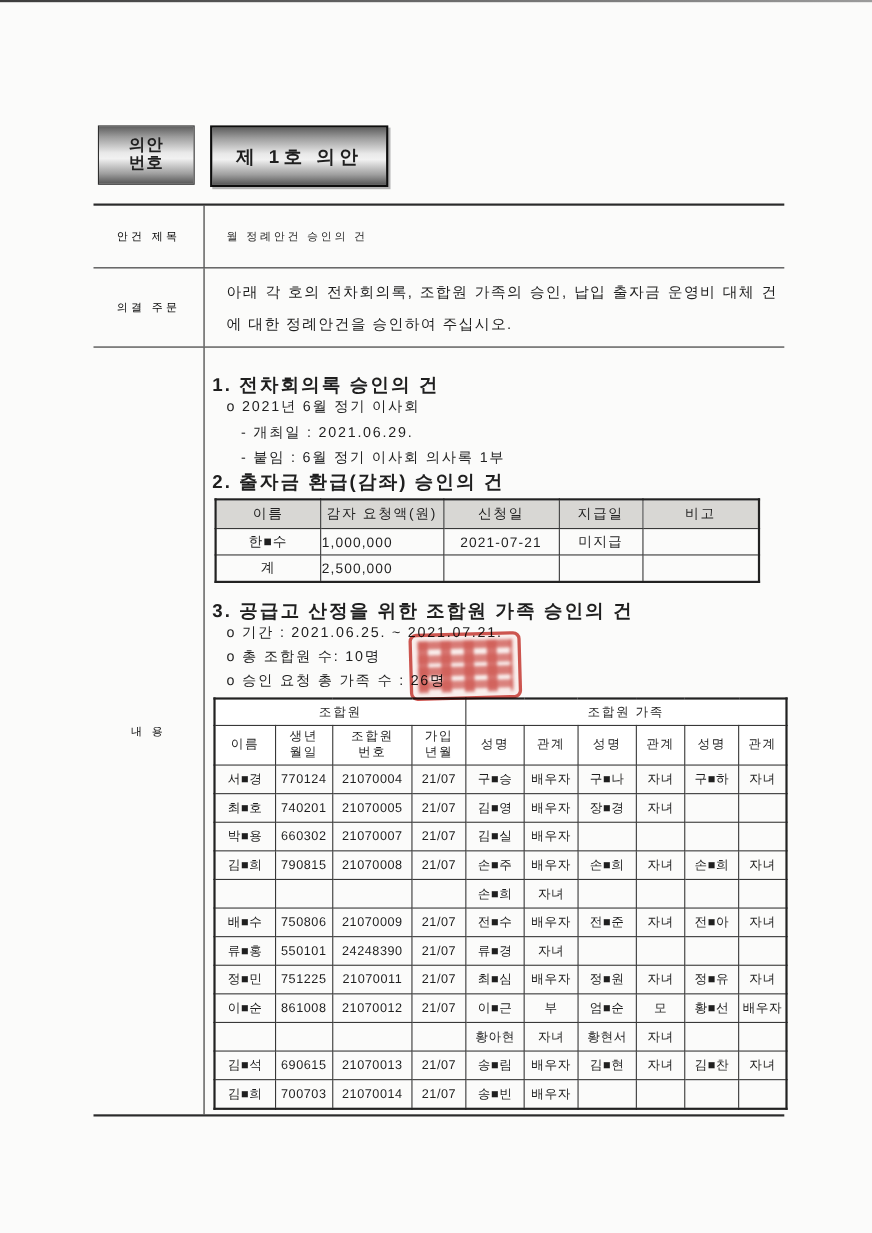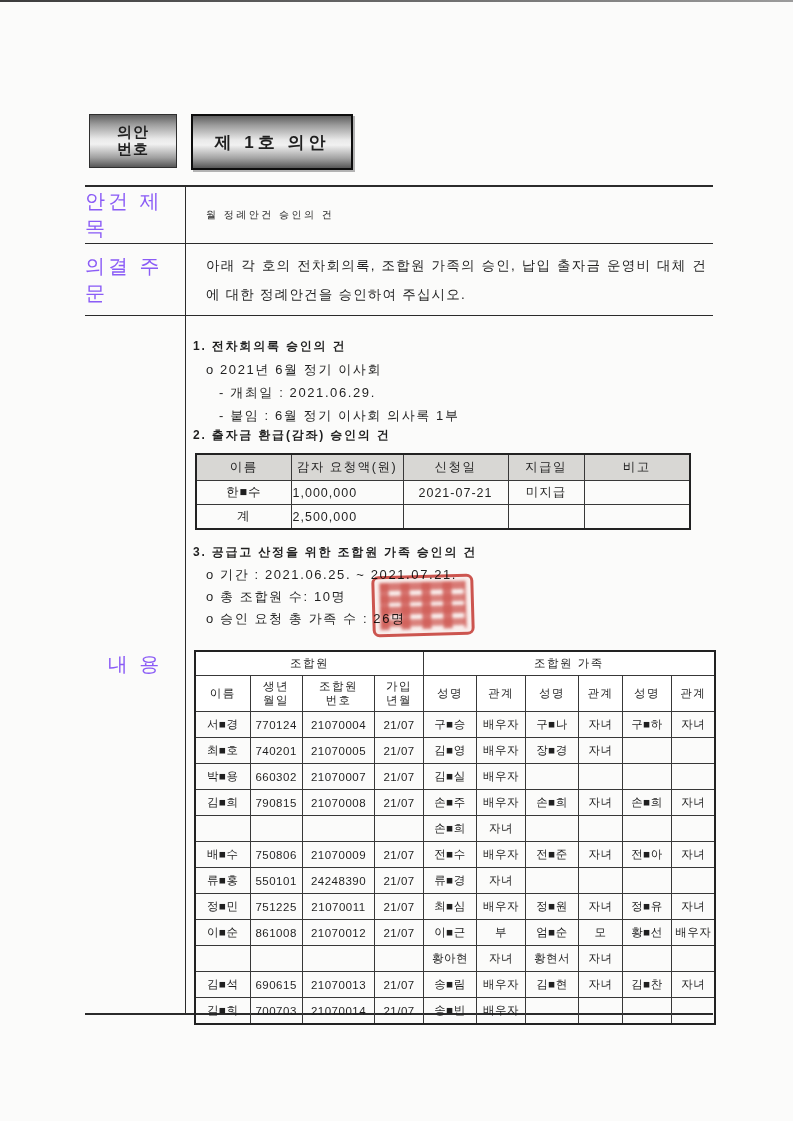--- a/index.html
+++ b/index.html
@@ -22,42 +22,42 @@
     font-size:17px;font-weight:bold;letter-spacing:4px;
     box-shadow:2px 2px 0 rgba(45,45,45,.35);}
   
   .doc-frame{position:absolute;left:85px;top:185px;width:628px;border-bottom:2px solid #2b2b2b;}
   .doc-row{display:flex;}
   .row-title{border-top:2px solid #2b2b2b;height:56px;}
   .row-order{border-top:1px solid #2b2b2b;height:71px;}
   .row-content{border-top:1px solid #2b2b2b;height:697px;}
   .doc-label{width:100px;flex:0 0 100px;border-right:1.5px solid #2b2b2b;
     display:flex;align-items:center;justify-content:center;
-    font-size:20px;letter-spacing:3px;color:#8b5cf6;}
+    font-size:10px;letter-spacing:3px;color:#000000;}
   .doc-body{flex:1;display:flex;align-items:center;}
   .title-text{padding-left:20px;font-size:10px;letter-spacing:2.5px;}
   .order-text{padding-left:20px;padding-right:6px;font-size:13.5px;line-height:29px;letter-spacing:1.2px;text-align:justify;}
   .content-cell{flex:1;position:relative;padding:22px 0 0 7px;box-sizing:border-box;}
   
-  .sec-title{font-size:12px;font-weight:600;letter-spacing:1.8px;height:20px;}
+  .sec-title{font-size:17px;font-weight:600;letter-spacing:1.8px;height:20px;}
   .sec-line{font-size:13px;letter-spacing:1.6px;line-height:23px;}
   .ind1{padding-left:13px;}
   .ind2{padding-left:26px;}
   .sec2{margin-top:0;}
   .sec3{margin-top:14px;}
   .sec3 .sec-line{line-height:22px;}
   
   table{border-collapse:collapse;table-layout:fixed;}
   td,th{border:1px solid #383838;overflow:hidden;white-space:nowrap;}
   .t2{width:494px;margin:6px 0 0 2px;border:2px solid #222;font-size:12.5px;}
   .t2 th{background:#d8d7d4;height:23px;font-weight:500;letter-spacing:1.5px;}
   .t2 td{height:21px;text-align:center;letter-spacing:1px;}
   .t2 td:nth-child(2){text-align:left;padding-right:14px;}
   
-  .t3{width:522px;margin:20px 0 0 1px;border:2px solid #222;font-size:11.5px;}
+  .t3{width:522px;margin:4px 0 0 1px;border:2px solid #222;font-size:11.5px;}
   .t3 th{font-weight:500;letter-spacing:1.5px;background:#fff;}
   .t3 .grp th{height:21px;}
   .t3 .cols th{height:33px;white-space:pre-line;line-height:1.15;}
   .t3 td{height:23px;text-align:center;letter-spacing:.5px;}
   
   .stamp{position:absolute;left:372px;top:575px;width:96px;height:55px;
     border:3px solid rgba(196,42,36,.78);border-radius:7px;
     transform:rotate(-1.6deg);mix-blend-mode:multiply;
     background:rgba(225,70,58,.07);}
   .stamp-ink{position:absolute;inset:4px 5px;filter:blur(1.4px);opacity:.75;

